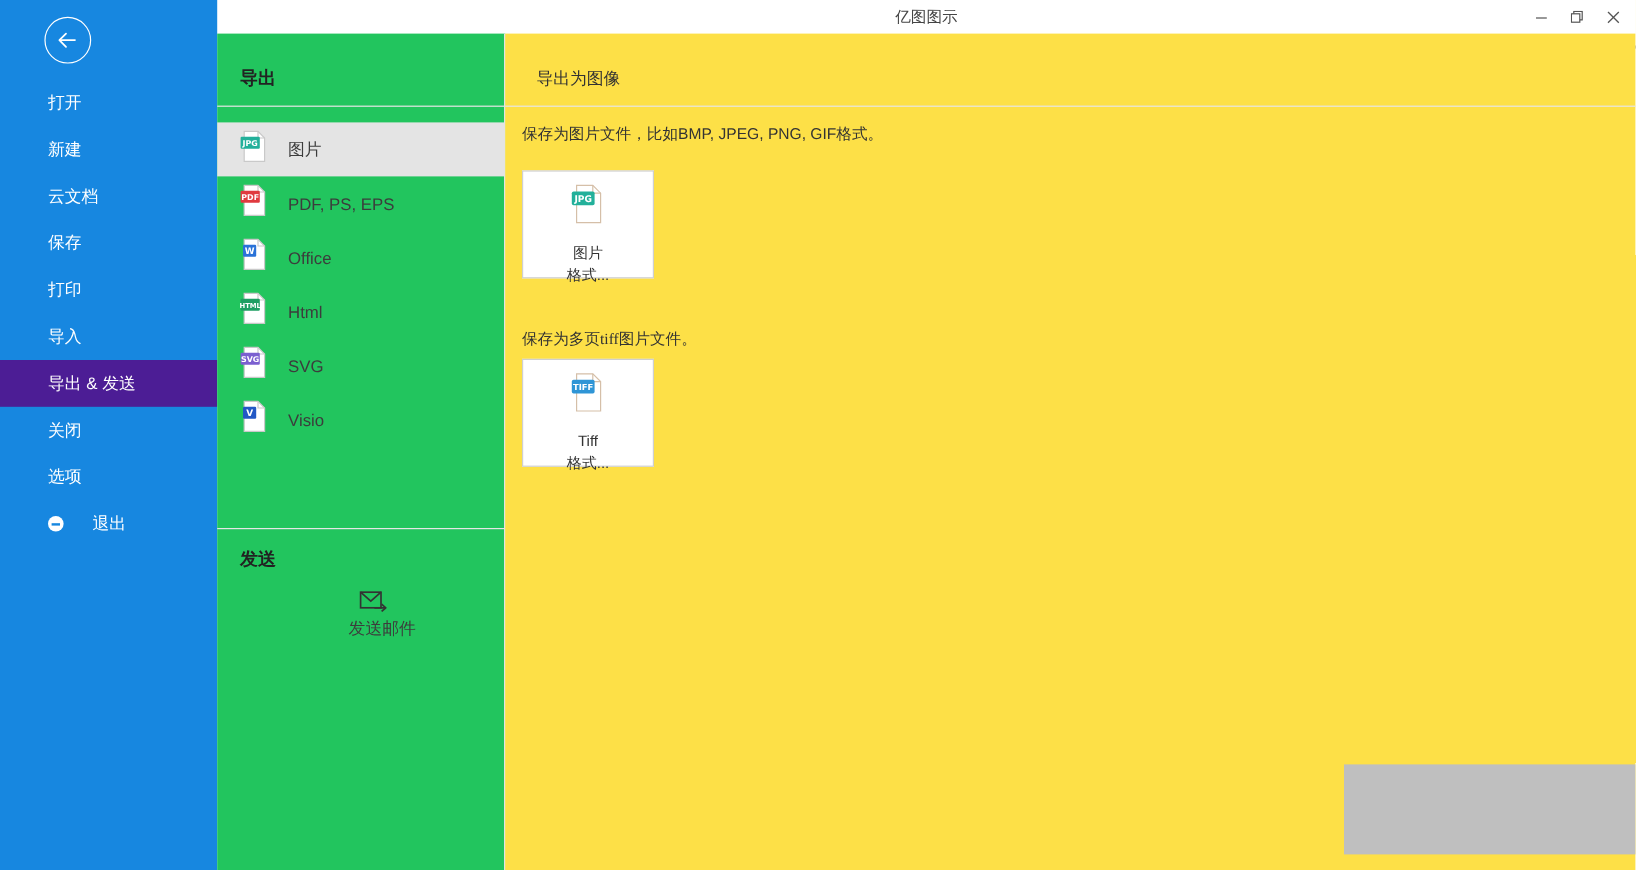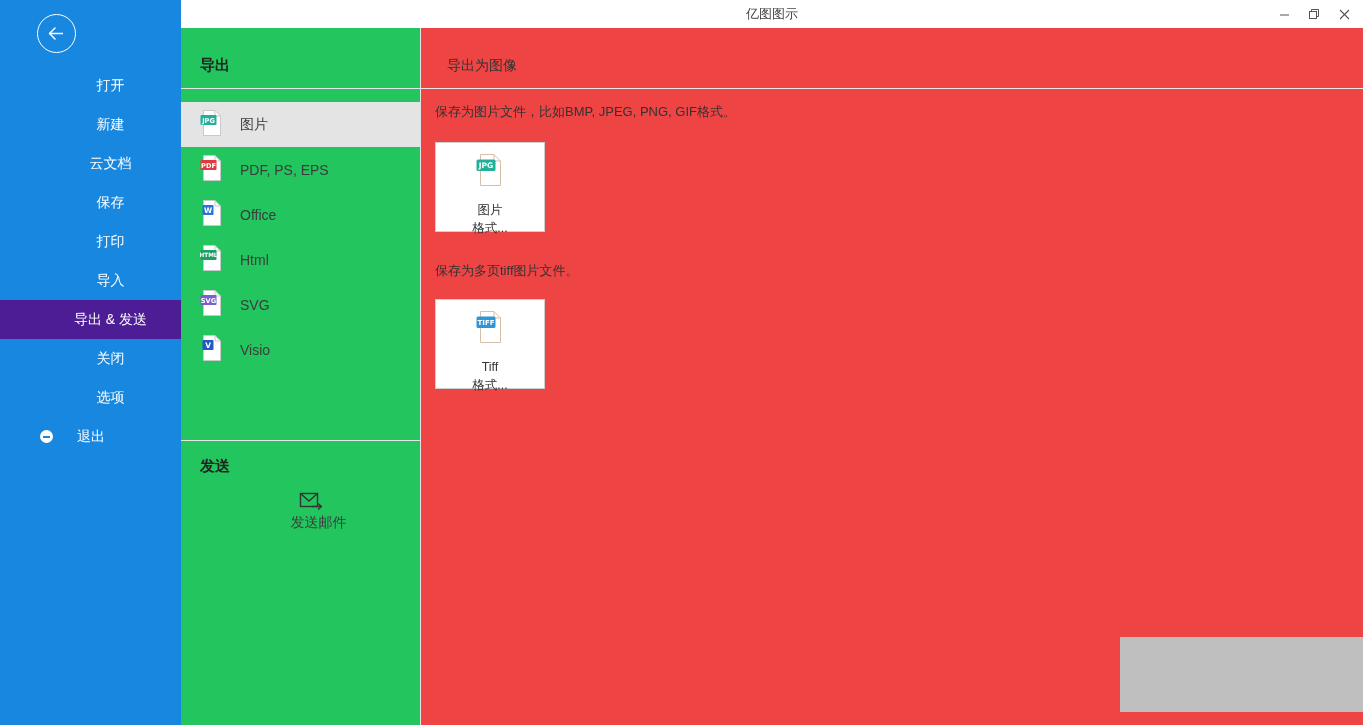--- a/index.html
+++ b/index.html
@@ -118,21 +118,20 @@
   }
   .nav-item {
     height: 39px;
     line-height: 39px;
     padding-left: 40px;
     font-size: 14px;
     color: #ffffff;
     box-sizing: border-box;
     cursor: default;
     white-space: nowrap;
-    text-align: center;
   }
   .nav-item.selected {
     background: #4c1d95;
   }
   .nav-item.exit {
     padding-left: 40px;
     display: flex;
     align-items: center;
     gap: 24px;
   }
@@ -243,21 +242,21 @@
     color: #3c3c3c;
   }
 
   
   .main {
     position: absolute;
     left: 421px;
     top: 28px;
     width: 942px;
     height: 697px;
-    background: #ef4444;
+    background: #fde047;
   }
   .main-title {
     position: absolute;
     left: 26px;
     top: 29px;
     font-size: 14px;
     color: #333333;
   }
   .main-divider {
     position: absolute;
@@ -267,21 +266,21 @@
     height: 1px;
     background: #e6e6e6;
   }
   .desc {
     position: absolute;
     left: 14px;
     font-size: 13px;
     color: #333333;
   }
   .desc-1 { top: 75px; }
-  .desc-2 { top: 234px; }
+  .desc-2 { top: 246px; font-family: Liberation Serif, serif; }
   .card {
     position: absolute;
     left: 14px;
     width: 110px;
     height: 90px;
     border: 1px solid #cfcfcf;
     background: #ffffff;
     box-sizing: border-box;
     display: flex;
     flex-direction: column;

